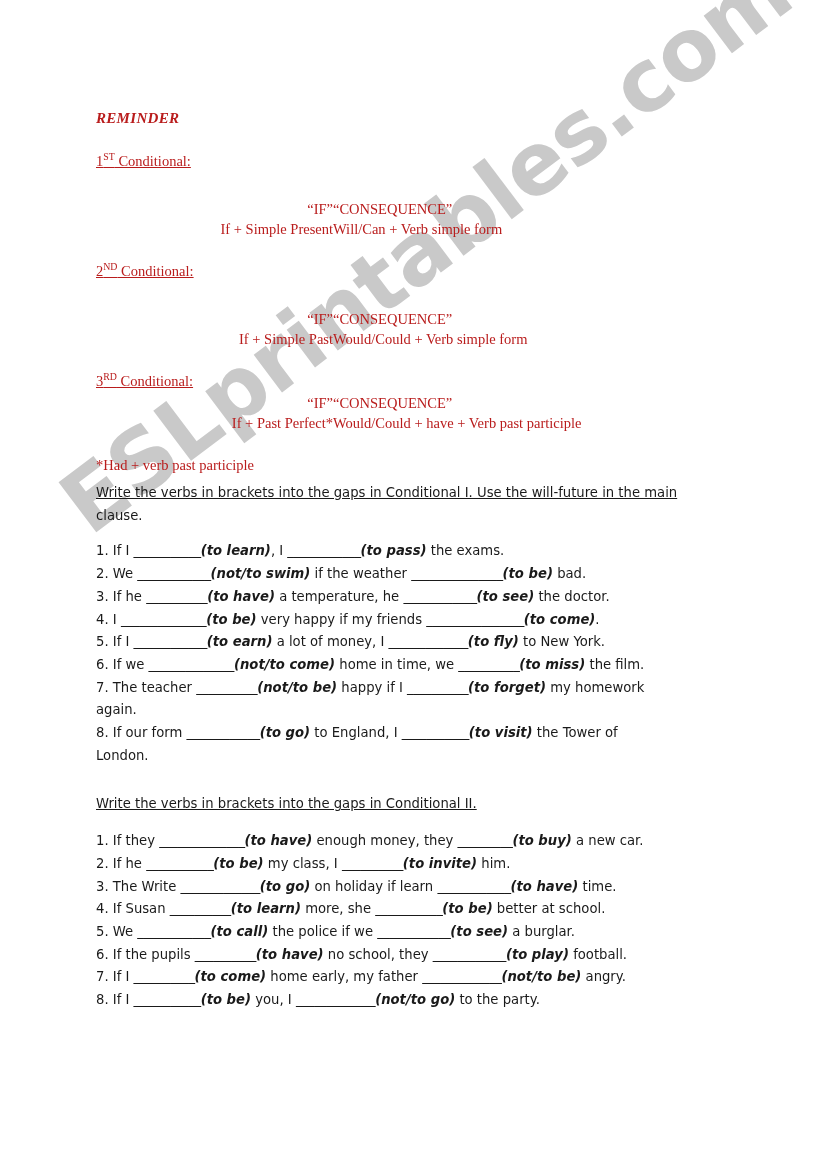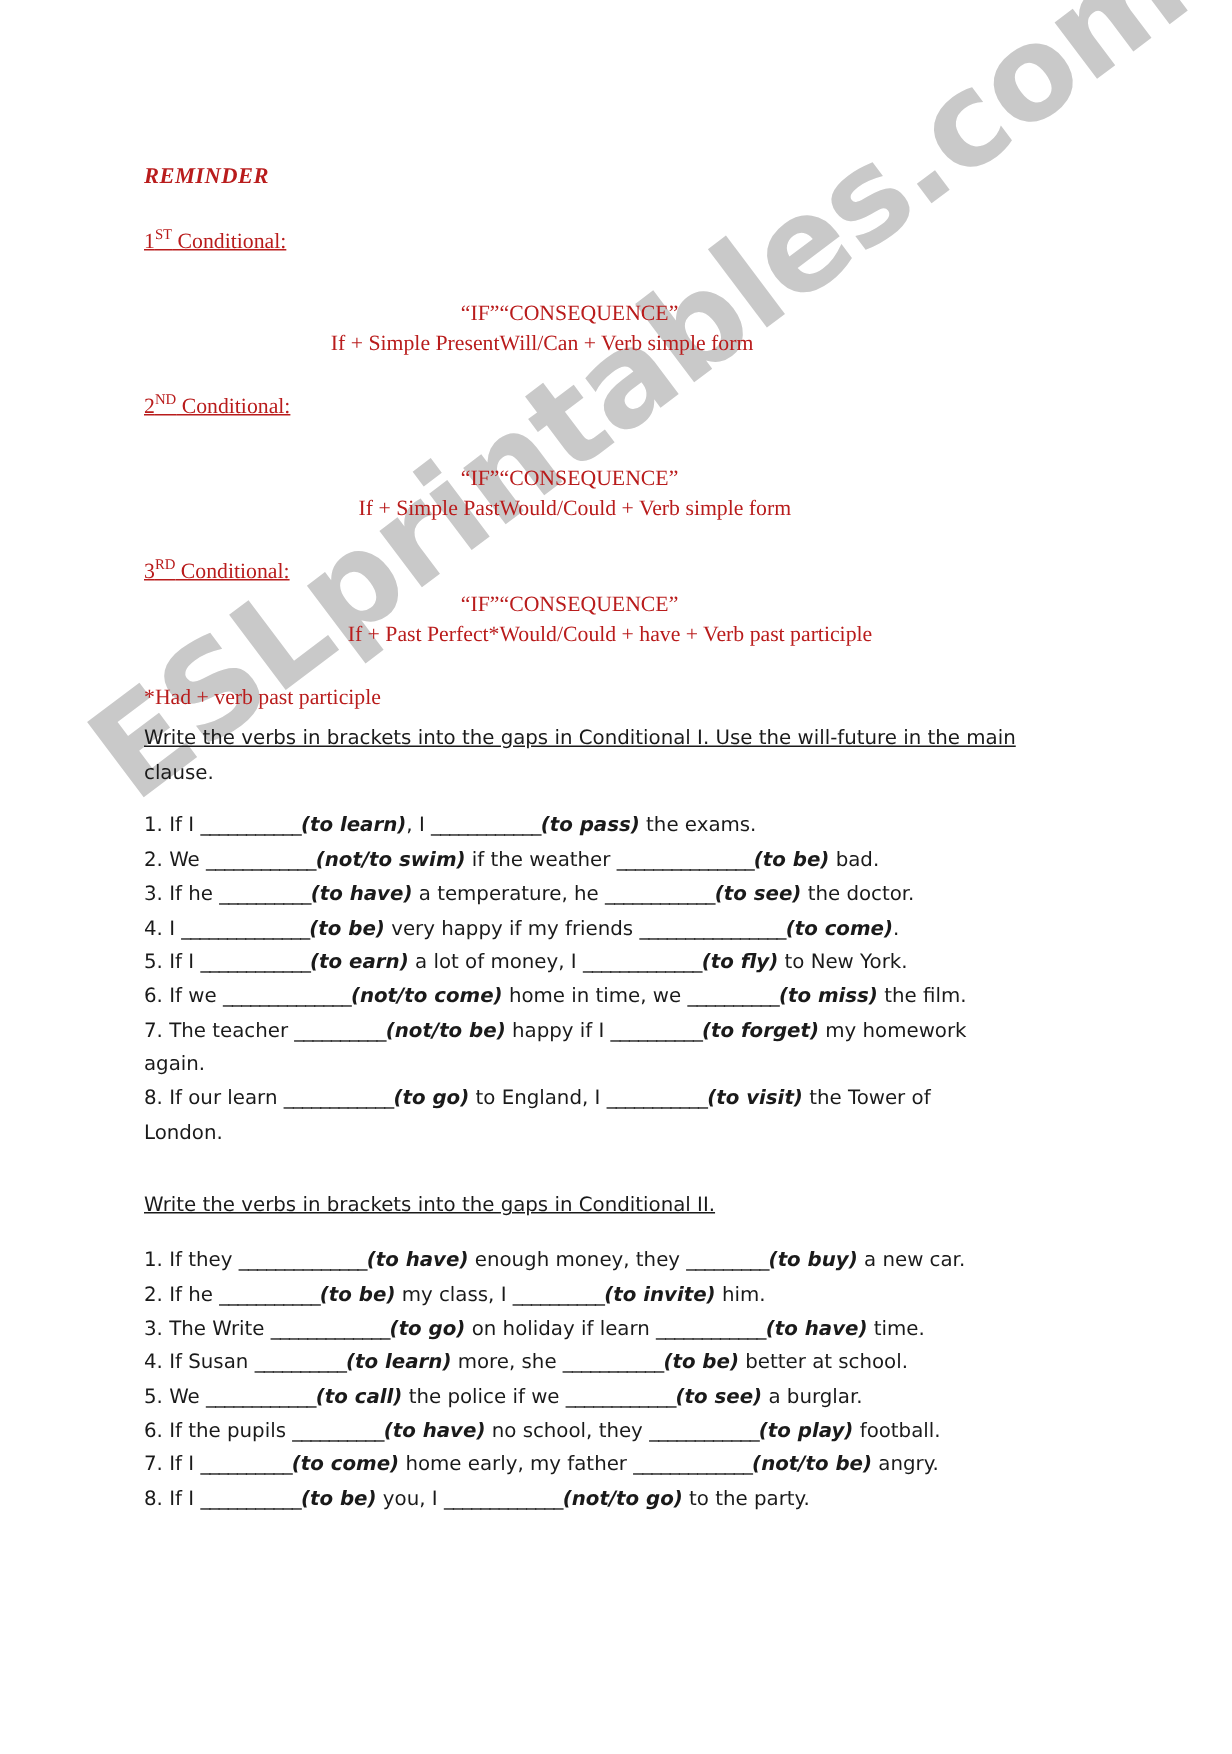--- a/index.html
+++ b/index.html
@@ -229,21 +229,21 @@
 
         <div class="ex-item"><span>4.</span><span> I </span><span class="blank">______________</span><span class="verb">(to be)</span><span> very happy if my friends </span><span class="blank">________________</span><span class="verb">(to come)</span><span>.</span></div>
 
         <div class="ex-item"><span>5.</span><span> If I </span><span class="blank">____________</span><span class="verb">(to earn)</span><span> a lot of money, I </span><span class="blank">_____________</span><span class="verb">(to fly)</span><span> to New York.</span></div>
 
         <div class="ex-item"><span>6.</span><span> If we </span><span class="blank">______________</span><span class="verb">(not/to come)</span><span> home in time, we </span><span class="blank">__________</span><span class="verb">(to miss)</span><span> the film.</span></div>
 
         <div class="ex-item"><span>7.</span><span> The teacher </span><span class="blank">__________</span><span class="verb">(not/to be)</span><span> happy if I </span><span class="blank">__________</span><span class="verb">(to forget)</span><span> my homework</span></div>
         <div class="ex-item">again.</div>
 
-        <div class="ex-item"><span>8.</span><span> If our learn </span><span class="blank">____________</span><span class="verb">(to go)</span><span> to England, I </span><span class="blank">___________</span><span class="verb">(to visit)</span><span> the Tower of</span></div>
+        <div class="ex-item"><span>8.</span><span> If our form </span><span class="blank">____________</span><span class="verb">(to go)</span><span> to England, I </span><span class="blank">___________</span><span class="verb">(to visit)</span><span> the Tower of</span></div>
         <div class="ex-item">London.</div>
       </div>
 
       <div class="ex-spacer-2"></div>
 
       <div>
         <span class="ex-instruction">Write the verbs in brackets into the gaps in Conditional II.</span>
       </div>
 
       <div class="ex-spacer-3"></div>

